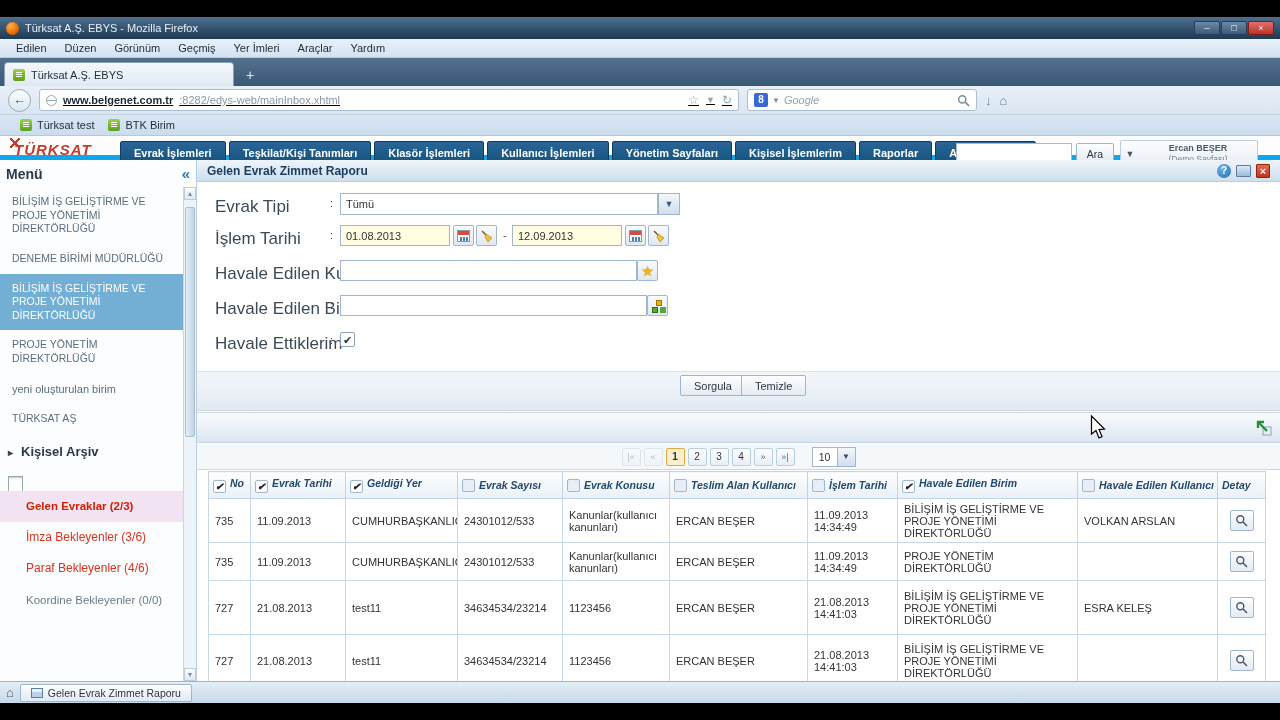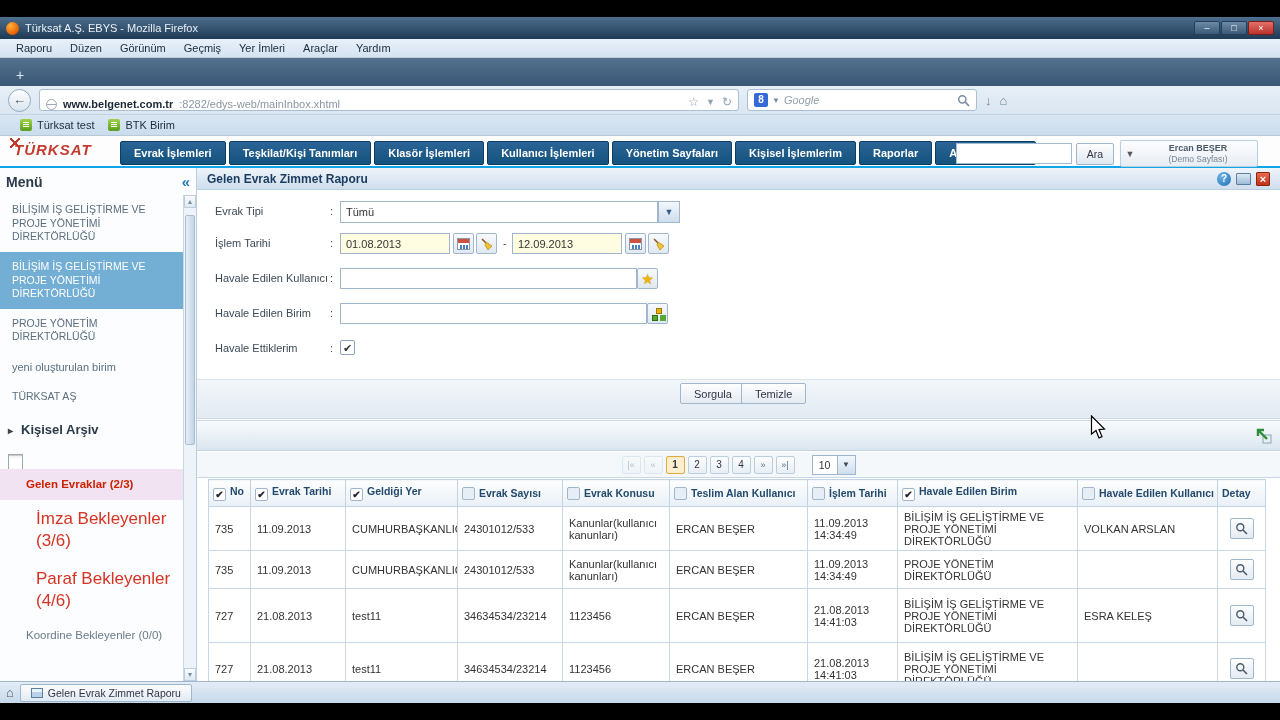--- a/index.html
+++ b/index.html
@@ -15,36 +15,36 @@
   .win-btn.close{background:linear-gradient(#e2706a,#b8342b);border-color:#7e1d16;}
   .menubar{height:19px;background:linear-gradient(#e9f1f9,#d4e2f0);display:flex;align-items:center;padding:0 8px;gap:2px;border-bottom:1px solid #b9cbdc;}
   .menu-item{font-size:11px;color:#1c2b3a;padding:1px 8px;}
   .tabbar{height:28px;background:linear-gradient(#53718d,#3a5875);display:flex;align-items:flex-end;padding:0 4px;}
   .tab{width:230px;height:24px;background:linear-gradient(#f4f8fc,#dfe9f3);border:1px solid #8aa2b8;border-bottom:none;border-radius:4px 4px 0 0;display:flex;align-items:center;padding:0 8px;font-size:11px;color:#22303d;gap:6px;}
   .doc-icon{width:12px;height:12px;border-radius:2px;background:linear-gradient(#9ed34a,#5a9e1e);position:relative;flex:0 0 auto;}
   .doc-icon::after{content:"";position:absolute;left:3px;top:3px;width:6px;height:6px;background:linear-gradient(#fff 0 1px,transparent 1px 2px,#fff 2px 3px,transparent 3px 4px,#fff 4px 5px,transparent 5px);}
   .newtab-btn{width:24px;height:20px;margin-left:4px;color:#dfe9f3;font-size:14px;line-height:18px;text-align:center;border-radius:3px;}
   .urlbar{height:29px;background:linear-gradient(#e7eff7,#dae6f2);display:flex;align-items:center;padding:0 8px;gap:8px;border-bottom:1px solid #c2d2e2;}
   .back-btn{width:23px;height:23px;border-radius:50%;background:linear-gradient(#fdfefe,#dbe5ee);border:1px solid #93a9bd;color:#3e5468;font-size:13px;font-weight:bold;line-height:20px;text-align:center;flex:0 0 auto;}
-  .url-field{flex:0 0 700px;height:22px;background:#fff;border:1px solid #abbecf;border-radius:3px;display:flex;align-items:flex-end;padding:0 6px;font-size:11px;gap:6px;}
+  .url-field{flex:0 0 700px;height:22px;background:#fff;border:1px solid #abbecf;border-radius:3px;display:flex;align-items:center;padding:0 6px;font-size:11px;gap:6px;text-decoration:underline;}
   .globe-icon{width:11px;height:11px;border:1px solid #9aa8b5;border-radius:50%;position:relative;flex:0 0 auto;}
   .globe-icon::after{content:"";position:absolute;left:0;top:4px;width:9px;height:1px;background:#9aa8b5;}
   .url-domain{color:#1b2835;font-weight:bold;}
   .url-path{color:#8a97a4;}
   .url-icons{margin-left:auto;display:flex;gap:7px;color:#8fa3b5;font-size:12px;}
   .search-field{flex:0 0 230px;height:22px;background:#fff;border:1px solid #abbecf;border-radius:3px;display:flex;align-items:center;padding:0 6px;gap:4px;}
   .g-logo{width:14px;height:14px;background:#3569d6;color:#fff;font-size:10px;font-weight:bold;text-align:center;line-height:14px;border-radius:2px;flex:0 0 auto;}
   .search-input{border:none;outline:none;flex:1;font-size:11px;font-style:italic;color:#444;min-width:0;background:transparent;}
   .search-input::placeholder{color:#95a2ae;font-style:italic;}
   .toolbar-icon{color:#6d8299;font-size:13px;font-weight:bold;}
   .bookmarksbar{height:21px;background:linear-gradient(#d9e6f4,#cbdced);display:flex;align-items:center;padding:0 20px;gap:14px;border-bottom:1px solid #b6c8da;}
   .bm-item{display:flex;align-items:center;gap:5px;font-size:11px;color:#1e2c39;}
 
   
-  .appheader{height:32px;background:#fdfdfd;border-bottom:2px solid #0ea5e9;position:relative;}
+  .appheader{height:24px;background:#fdfdfd;border-bottom:5px solid #0ea5e9;position:relative;}
   .logo{position:absolute;left:14px;top:5px;font-size:15px;font-style:italic;font-weight:bold;color:#c23b2e;letter-spacing:1px;}
   .logo::before{content:"";position:absolute;left:-4px;top:-3px;width:10px;height:10px;background:
     linear-gradient(45deg,transparent 44%,#c23b2e 44% 56%,transparent 56%),
     linear-gradient(-45deg,transparent 44%,#c23b2e 44% 56%,transparent 56%);}
   .nav-tabs{position:absolute;left:120px;top:5px;display:flex;gap:3px;}
   .nav-tab{height:24px;padding:0 13px;background:linear-gradient(#2a6496,#14537e);border:1px solid #0d3d61;color:#fff;font-size:11px;font-weight:bold;line-height:22px;border-radius:2px;white-space:nowrap;}
   .hdr-search{position:absolute;right:208px;top:7px;width:116px;height:21px;border:1px solid #a7bccd;background:#fff;font-size:11px;padding:0 4px;}
   .hdr-ara{position:absolute;right:166px;top:7px;width:38px;height:22px;background:linear-gradient(#fdfefe,#dfe8f1);border:1px solid #9fb6cc;font-size:10.5px;color:#334;border-radius:2px;text-align:center;line-height:20px;}
   .userbox{position:absolute;right:22px;top:4px;width:138px;height:27px;background:linear-gradient(#fdfdfe,#e7edf4);border:1px solid #b9cede;border-radius:2px;display:flex;align-items:center;}
   .user-caret{width:18px;text-align:center;color:#556;font-size:9px;}
@@ -60,42 +60,42 @@
   .sb-list{margin-right:13px;}
   .sb-item{position:relative;padding:8px 8px 8px 12px;font-size:10.5px;color:#5b6e7d;line-height:1.3;}
   .sb-caps{color:#5b6e7d;}
   .sb-section{padding-left:40px;font-size:12px;font-weight:bold;color:#3a4a58;}
   .sb-selected{background:#73aed4;color:#fff;}
   .sb-plain{color:#5b6e7d;font-size:11px;}
   .sb-arrow{font-size:13px;font-weight:bold;color:#2b3a49;padding:10px 8px;}
   .sb-arrow .arr{color:#444;margin-right:8px;font-size:10px;}
   .sb-red-bold{color:#cc2200;font-weight:bold;font-size:12px;padding-left:32px;padding-top:6px;padding-bottom:14px;}
   .sb-red-active{background:#f1e3f2;color:#cc2200;font-weight:bold;font-size:11.5px;padding-left:26px;}
-  .sb-red{color:#d63322;font-size:17px;padding-left:26px;margin-left:10px;}
+  .sb-red{color:#d63322;font-size:12px;padding-left:26px;}
   .sb-gray{color:#6b7b88;font-size:11.5px;padding-left:26px;}
   .sb-icon{position:absolute;}
   .ic-documents-icon{left:8px;top:5px;width:15px;height:17px;background:linear-gradient(#f4f4f4 0 3px,#fff 3px);border:1px solid #9aa;box-shadow:inset 0 5px 0 -4px #ccc, inset 0 9px 0 -8px #ccc, inset 0 13px 0 -12px #ccc;}
   .ic-documents-icon::after{content:"";position:absolute;left:-5px;top:16px;width:13px;height:13px;border-radius:50%;background:radial-gradient(circle at 35% 30%,#a8d2f0,#2a6db5);}
   .sb-scroll{position:absolute;right:0;top:27px;bottom:0;width:13px;background:#eef3f9;border-left:1px solid #c9d6e4;}
   .sb-scroll .s-arrow{position:absolute;left:0;width:12px;height:13px;background:linear-gradient(#fbfcfe,#dfe8f1);border:1px solid #b9cede;color:#7a8violet:#7a8ea0;color:#7a8ea0;font-size:7px;text-align:center;line-height:12px;}
   .sb-scroll .s-up{top:0;}
   .sb-scroll .s-down{bottom:0;}
   .sb-scroll .s-thumb{position:absolute;left:1px;top:20px;width:10px;height:230px;background:linear-gradient(90deg,#e6edf5,#c4d4e4);border:1px solid #a9bfd2;border-radius:2px;}
 
   .main{flex:1;background:#fff;position:relative;overflow:hidden;}
   .report-titlebar{position:absolute;left:0;top:0;right:0;height:22px;background:linear-gradient(#eef4fa,#cfdeed);border-bottom:1px solid #bccfe0;display:flex;align-items:center;padding:0 10px;}
   .report-title{font-size:12px;font-weight:bold;color:#1a3c5e;}
   .tb-icons{margin-left:auto;display:flex;gap:5px;align-items:center;}
   .help-icon{width:14px;height:14px;border-radius:50%;background:radial-gradient(circle at 35% 30%,#6fb3e8,#1d6fb0);color:#fff;font-size:10px;font-weight:bold;text-align:center;line-height:14px;}
   .screen-icon{width:15px;height:12px;background:linear-gradient(#dce9f5,#9dbcd8);border:1px solid #5c7d9c;border-radius:1px;}
   .close-icon{width:14px;height:14px;background:linear-gradient(#e86a4e,#c0331b);border:1px solid #8e2310;color:#fff;font-size:11px;font-weight:bold;text-align:center;line-height:12px;border-radius:1px;}
 
   
   .f-row{position:absolute;left:0;right:0;height:24px;}
-  .f-label{position:absolute;left:18px;top:4px;font-size:11px;color:#3c4a57;}
+  .f-label{position:absolute;left:18px;top:4px;font-size:17px;color:#3c4a57;}
   .f-colon{position:absolute;left:133px;top:4px;font-size:11px;color:#3c4a57;}
   .f-colon::after{content:":";}
   .f-input{position:absolute;height:21px;border:1px solid #9fb6cc;font-size:11px;padding:0 5px;color:#333;background:#fff;}
   .f-input.date{background:#fffde1;width:110px;}
   .sq-btn{position:absolute;width:21px;height:21px;background:linear-gradient(#f8fafc,#dfe8f1);border:1px solid #9fb6cc;border-radius:2px;display:flex;align-items:center;justify-content:center;padding:0;}
   .cal-glyph{width:13px;height:12px;border:1px solid #8899aa;background:linear-gradient(#d05040 0 4px,#fff 4px);position:relative;}
   .cal-glyph::after{content:"";position:absolute;left:2px;top:6px;width:8px;height:4px;background:linear-gradient(90deg,#4a7ec2 0 2px,transparent 2px 3px,#4a7ec2 3px 5px,transparent 5px 6px,#4a7ec2 6px 8px);}
   .star-glyph{color:#f0b514;font-size:14px;line-height:1;text-shadow:0 0 1px #b07c00;}
   .tree-glyph{width:12px;height:12px;position:relative;}
   .tree-glyph::before{content:"";position:absolute;left:4px;top:0;width:4px;height:4px;background:#e8b400;border:1px solid #9a7800;}
@@ -115,21 +115,21 @@
   .pg-btn{min-width:19px;height:18px;background:linear-gradient(#fdfefe,#e7eef5);border:1px solid #b9cede;font-size:9px;color:#55платина6b80;color:#556b80;text-align:center;line-height:16px;border-radius:2px;padding:0 2px;}
   .pg-btn.disabled{opacity:.42;}
   .pg-page{width:19px;height:18px;background:linear-gradient(#fdfefe,#e7eef5);border:1px solid #b9cede;font-size:10px;color:#334;text-align:center;line-height:16px;border-radius:2px;}
   .pg-page.active{background:#fdeecd;border-color:#e3a83e;font-weight:bold;}
   .pg-size{display:flex;margin-left:14px;}
   .pg-size .val{width:26px;height:20px;border:1px solid #9fb6cc;background:#fff;font-size:10.5px;text-align:center;line-height:18px;color:#333;}
   .pg-size .dd{width:18px;height:20px;background:linear-gradient(#f2f7fb,#cfdeed);border:1px solid #9fb6cc;border-left:none;font-size:8px;color:#445;text-align:center;line-height:18px;}
 
   .grid-wrap{position:absolute;left:11px;top:311px;}
   table.grid{border-collapse:collapse;table-layout:fixed;width:1057px;}
-  .grid th{background:linear-gradient(#fdfefe,#e9f0f7);border:1px solid #c3d3e3;font-size:10.5px;color:#234a6d;font-weight:bold;text-align:left;padding:5px 4px;height:26px;vertical-align:middle;white-space:nowrap;overflow:hidden;}
+  .grid th{background:linear-gradient(#fdfefe,#e9f0f7);border:1px solid #c3d3e3;font-size:10.5px;color:#234a6d;font-weight:bold;text-align:left;padding:5px 4px;height:26px;vertical-align:middle;white-space:nowrap;overflow:hidden;font-style:italic;}
   .grid td{border:1px solid #c9d8e6;font-size:11px;color:#333;padding:3px 6px;vertical-align:middle;overflow:hidden;background:#fff;}
   .grid td.pre{white-space:pre-line;}
   .grid tr.r1 td{height:44px;} .grid tr.r2 td{height:38px;} .grid tr.r3 td{height:54px;} .grid tr.r4 td{height:52px;}
   .cb{display:inline-block;width:13px;height:13px;border:1px solid #9fb6cc;background:#e7eef5;vertical-align:-3px;margin-right:4px;font-size:10px;line-height:12px;text-align:center;color:#223;border-radius:2px;}
   .cb.checked{background:#fff;}
   .detay-btn{width:24px;height:21px;background:linear-gradient(#fdfefe,#e4ebf3);border:1px solid #9fb6cc;border-radius:2px;display:block;margin:0 auto;padding:2px 0 0;}
 
   .footerbar{height:22px;background:linear-gradient(#e3edf7,#c6d9ea);border-top:1px solid #9fb6cc;display:flex;align-items:center;padding:0 6px;gap:6px;}
   .home-btn{font-size:13px;color:#555;line-height:1;}
   .footer-tab{height:18px;display:flex;align-items:center;gap:5px;background:linear-gradient(#fdfdfe,#e0eaf3);border:1px solid #9fb6cc;border-radius:2px;padding:0 10px;font-size:10.5px;color:#334;}
@@ -147,30 +147,34 @@
       <span class="ff-icon"></span>
       <span>Türksat A.Ş. EBYS - Mozilla Firefox</span>
       <span class="win-btns">
         <span class="win-btn">–</span>
         <span class="win-btn">□</span>
         <span class="win-btn close">×</span>
       </span>
     </div>
 
     <div class="menubar">
-        <span class="menu-item">Raporu</span>
+        <span class="menu-item">Edilen</span>
         <span class="menu-item">Düzen</span>
         <span class="menu-item">Görünüm</span>
         <span class="menu-item">Geçmiş</span>
         <span class="menu-item">Yer İmleri</span>
         <span class="menu-item">Araçlar</span>
         <span class="menu-item">Yardım</span>
       </div>
 
     <div class="tabbar">
+      <div class="tab">
+        <span class="doc-icon"></span>
+        <span>Türksat A.Ş. EBYS</span>
+      </div>
       <div class="newtab-btn">+</div>
     </div>
 
     <div class="urlbar">
       <span class="back-btn">←</span>
       <div class="url-field">
         <span class="globe-icon"></span>
         <span class="url-domain">www.belgenet.com.tr</span>
           <span class="url-path">:8282/edys-web/mainInbox.xhtml</span>
         <span class="url-icons">
@@ -228,20 +232,21 @@
 
     <div class="content">
 
       <div class="sidebar">
         <div class="menu-title">
           <span>Menü</span>
           <span class="collapse-icon">«</span>
         </div>
         <div class="sb-list">
             <div class="sb-item sb-caps"><span class="sb-label">BİLİŞİM İŞ GELİŞTİRME VE PROJE YÖNETİMİ DİREKTÖRLÜĞÜ</span></div>
+            <div class="sb-item sb-caps"><span class="sb-label">DENEME BİRİMİ MÜDÜRLÜĞÜ</span></div>
             <div class="sb-item sb-selected"><span class="sb-label">BİLİŞİM İŞ GELİŞTİRME VE PROJE YÖNETİMİ DİREKTÖRLÜĞÜ</span></div>
             <div class="sb-item sb-caps"><span class="sb-label">PROJE YÖNETİM DİREKTÖRLÜĞÜ</span></div>
             <div class="sb-item sb-plain"><span class="sb-label">yeni oluşturulan birim</span></div>
             <div class="sb-item sb-caps"><span class="sb-label">TÜRKSAT AŞ</span></div>
             <div class="sb-item sb-arrow"><span class="arr">▸</span><span class="sb-label">Kişisel Arşiv</span></div>
             <div class="sb-item sb-red-bold"><span class="sb-icon ic-documents-icon"></span></div>
             <div class="sb-item sb-red-active"><span class="sb-label">Gelen Evraklar (2/3)</span></div>
             <div class="sb-item sb-red"><span class="sb-label">İmza Bekleyenler (3/6)</span></div>
             <div class="sb-item sb-red"><span class="sb-label">Paraf Bekleyenler (4/6)</span></div>
             <div class="sb-item sb-gray"><span class="sb-label">Koordine Bekleyenler (0/0)</span></div>

